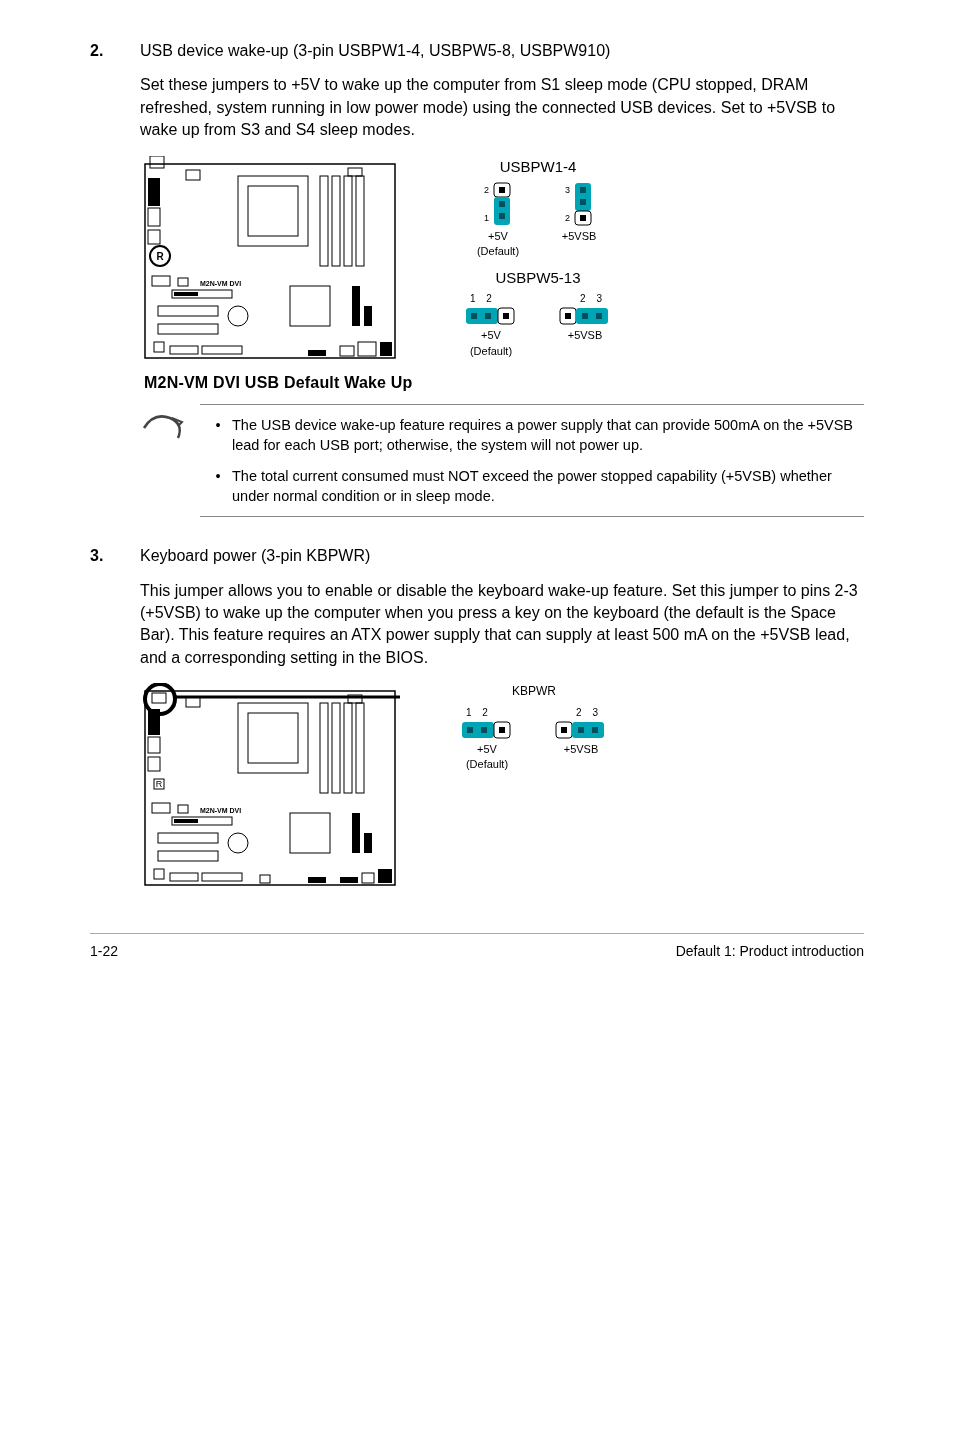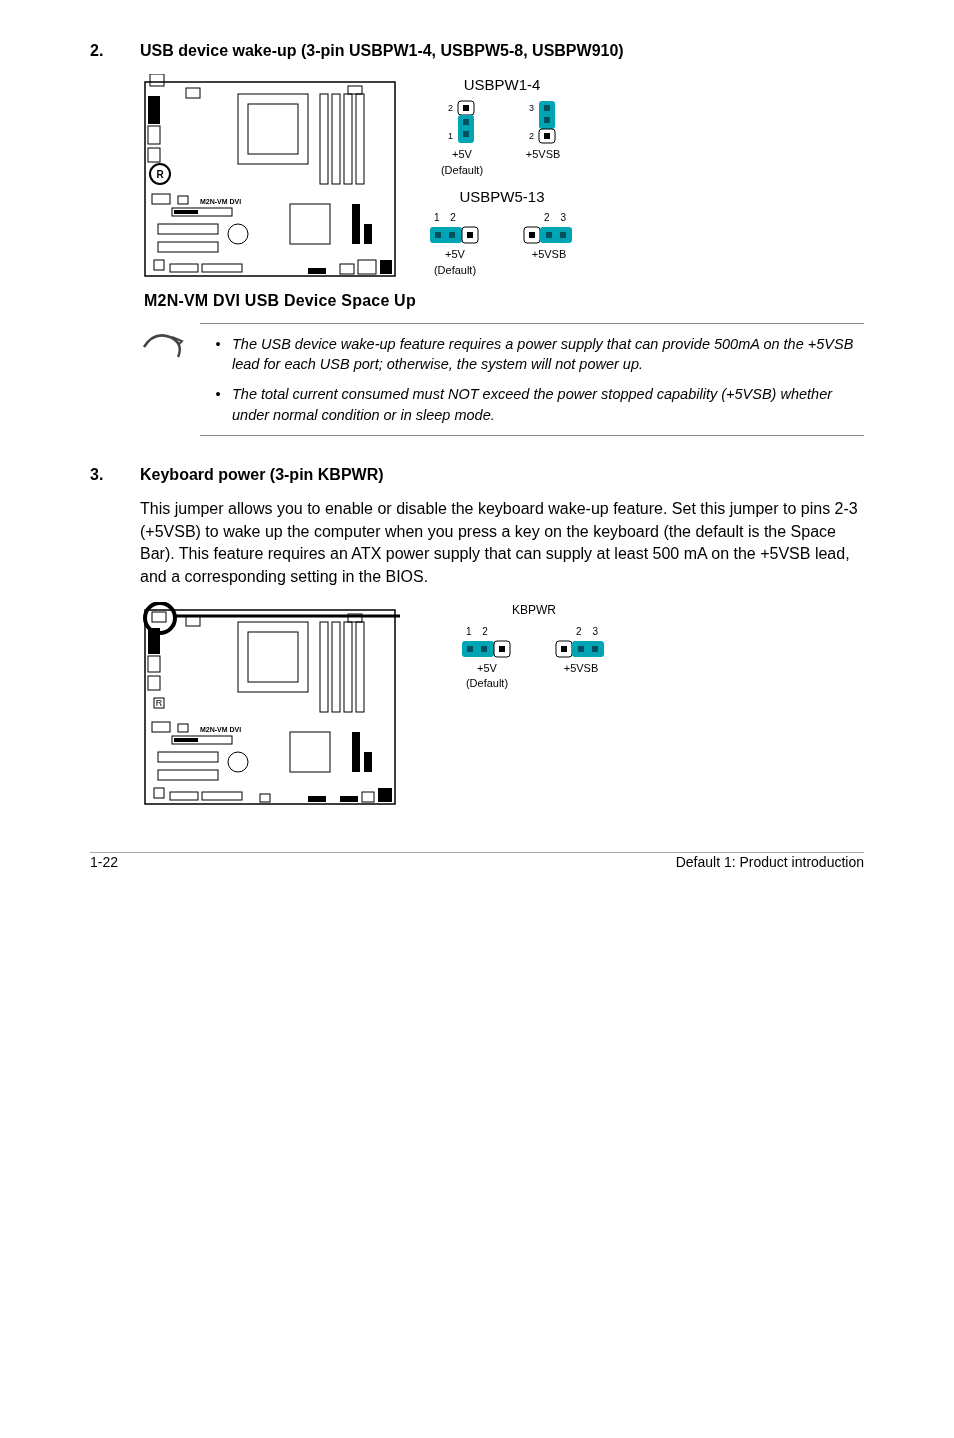--- a/index.html
+++ b/index.html
@@ -9,21 +9,21 @@
     color: #000;
     width: 954px;
     margin: 0 auto;
     padding: 40px 90px 30px 90px;
     font-size: 16px;
     line-height: 1.4;
   }
   .section { margin-bottom: 24px; }
   .heading-row { display: flex; margin-bottom: 12px; }
   .heading-num { font-weight: bold; width: 50px; flex-shrink: 0; }
-  .heading-text { font-weight: bold; }
+  .heading-text { font-weight: normal; }
   .body-text { margin-left: 50px; margin-bottom: 14px; }
   .diagram-area { margin-left: 50px; margin-bottom: 10px; }
   .note-box {
     display: flex;
     margin-left: 50px;
     margin-bottom: 28px;
     align-items: flex-start;
   }
   .note-icon {
     width: 60px;
@@ -33,46 +33,48 @@
   .note-content {
     flex: 1;
     border-top: 1px solid #888;
     border-bottom: 1px solid #888;
     padding: 10px 4px;
     font-size: 14.5px;
   }
   .note-item { display: flex; margin-bottom: 10px; }
   .note-item:last-child { margin-bottom: 0; }
   .bullet { width: 28px; flex-shrink: 0; text-align: center; }
-  .note-text { flex: 1; font-style: italic; }
+  .note-text { flex: 1; }
   .footer {
     display: flex;
     justify-content: space-between;
     border-top: 1px solid #aaa;
+    padding-top: 8px;
     margin-top: 40px;
     font-size: 14px;
   }
   
   .board-svg { display: inline-block; vertical-align: top; }
-  .jumper-block { display: inline-block; vertical-align: top; margin-left: 28px; }
+  .jumper-block { display: inline-block; vertical-align: top; margin-left: 64px; }
   .jumper-title { font-size: 15px; text-align: center; margin-bottom: 4px; }
   .jumper-row { display: flex; justify-content: center; gap: 40px; margin-bottom: 6px; }
   .jumper-item { text-align: center; font-size: 11px; }
   .jumper-svg { display: block; margin: 0 auto 2px auto; }
   .diagram-caption { font-weight: bold; font-family: Arial, sans-serif; font-size: 16px; margin-top: 6px; margin-left: 4px; letter-spacing: 0.2px; }
   .diag-row { display: flex; align-items: flex-start; }
 </style>
 </head>
 <body>
 
 <div class="section">
   <div class="heading-row">
     <div class="heading-num">2.</div>
     <div class="heading-text">USB device wake-up (3-pin USBPW1-4, USBPW5-8, USBPW910)</div>
   </div>
+  <div class="body-text">Set these jumpers to +5V to wake up the computer from S1 sleep mode (CPU stopped, DRAM refreshed, system running in low power mode) using the connected USB devices. Set to +5VSB to wake up from S3 and S4 sleep modes.</div>
 
   <div class="diagram-area">
     <div class="diag-row">
 
       <svg class="board-svg" width="260" height="210" viewBox="0 0 260 210">
         <rect x="5" y="8" width="250" height="194" fill="none" stroke="#000" stroke-width="1.5"></rect>
 
         <rect x="10" y="0" width="14" height="12" fill="none" stroke="#000"></rect>
         <rect x="46" y="14" width="14" height="10" fill="none" stroke="#000"></rect>
         <rect x="208" y="12" width="14" height="8" fill="none" stroke="#000"></rect>
@@ -169,21 +171,21 @@
               <rect x="7" y="7" width="6" height="6" fill="#000"></rect>
               <rect x="18" y="2" width="32" height="16" rx="3" fill="#00a5b5"></rect>
               <rect x="24" y="7" width="6" height="6" fill="#005060"></rect>
               <rect x="38" y="7" width="6" height="6" fill="#005060"></rect>
             </svg>
             <div>+5VSB</div>
           </div>
         </div>
       </div>
     </div>
-    <div class="diagram-caption">M2N-VM DVI USB Device Space Up</div>
+    <div class="diagram-caption">M2N-VM DVI USB Default Wake Up</div>
   </div>
 
   <div class="note-box">
     <div class="note-icon">
       <svg width="46" height="36" viewBox="0 0 46 36">
         <path d="M 4 20 Q 14 4, 30 10 Q 44 16, 38 30" fill="none" stroke="#444" stroke-width="2.5"></path>
         <path d="M 32 10 L 42 14 L 38 18" fill="none" stroke="#444" stroke-width="2"></path>
       </svg>
     </div>
     <div class="note-content">

